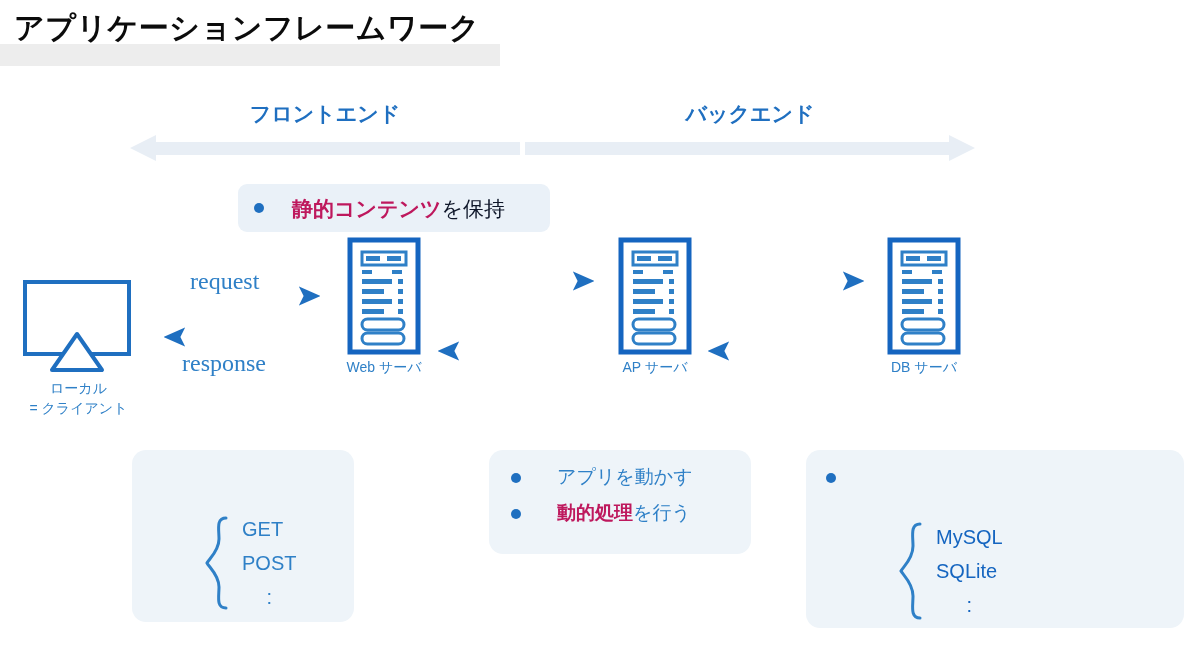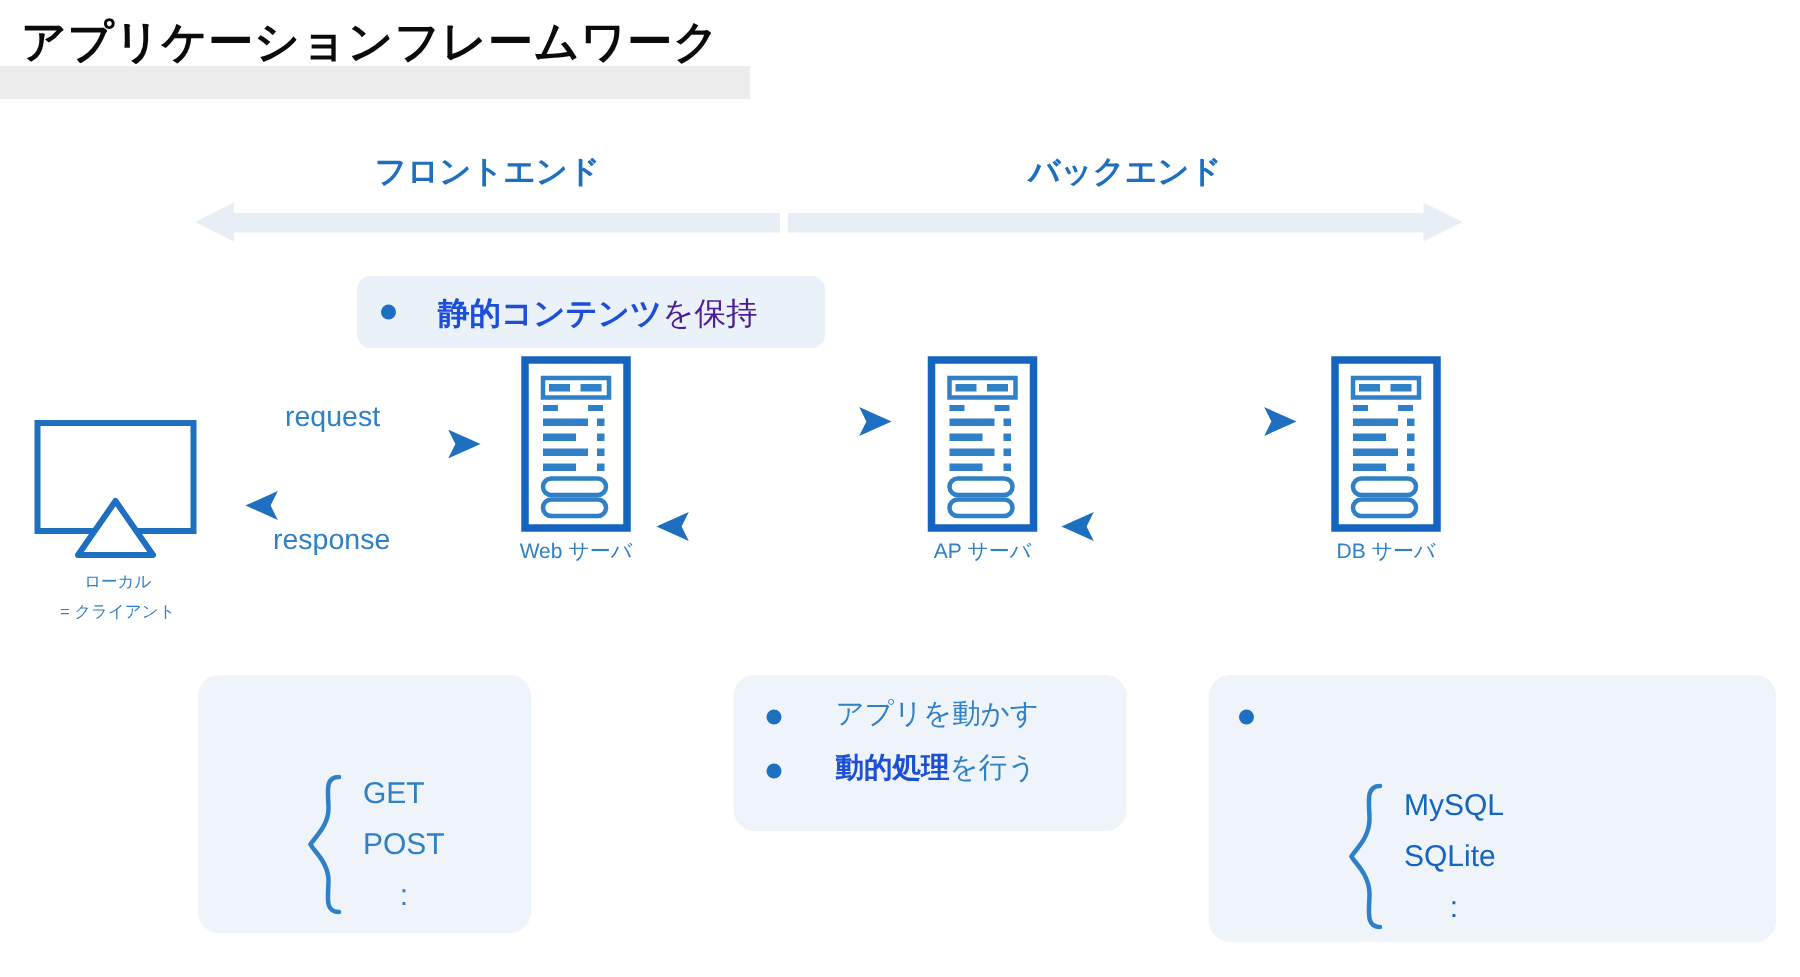--- a/index.html
+++ b/index.html
@@ -90,37 +90,37 @@
     border-radius: 50%;
     background: #1f6fc0;
   }
   #static-pill .pill-text {
     position: absolute;
     left: 54px;
     top: 11px;
     font-size: 21px;
     white-space: nowrap;
   }
-  .kw-bold { font-weight: bold; color: #1d4ed8; }
-  .kw-plain { font-weight: normal; color: #4c1d95; }
+  .kw-bold { font-weight: bold; color: #be185d; }
+  .kw-plain { font-weight: normal; color: #0f172a; }
 
   
   #client {
     position: absolute;
     left: 16px;
     top: 278px;
     width: 125px;
   }
   #client-label {
     position: absolute;
     left: 0;
     top: 100px;
     width: 125px;
     text-align: center;
-    font-size: 11px;
+    font-size: 14px;
     line-height: 20px;
     color: #2f80c7;
     white-space: nowrap;
   }
 
   
   .server {
     position: absolute;
     top: 237px;
     width: 78px;
@@ -135,23 +135,24 @@
     color: #2f80c7;
     white-space: nowrap;
   }
   #server-web { left: 347px; }
   #server-ap  { left: 618px; }
   #server-db  { left: 887px; }
 
   
   .flow-label {
     position: absolute;
-    font-size: 19px;
-    color: #2f80c7;
-    white-space: nowrap;
+    font-size: 24px;
+    color: #2f80c7;
+    white-space: nowrap;
+    font-family: Liberation Serif, serif;
   }
   #label-request  { left: 190px; top: 268px; }
   #label-response { left: 182px; top: 350px; }
 
   
   #overlay {
     position: absolute;
     left: 0;
     top: 0;
     width: 1200px;

